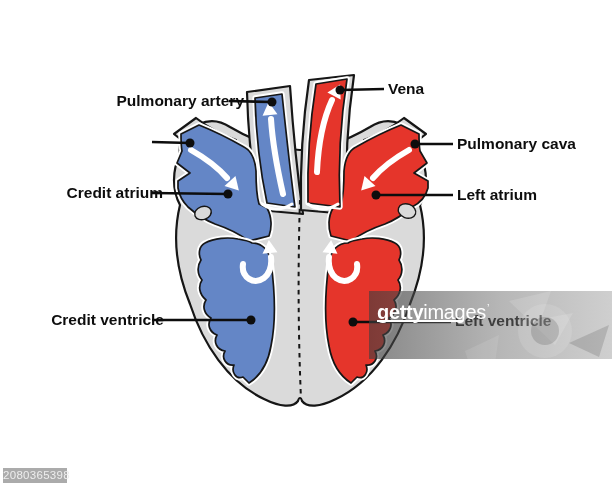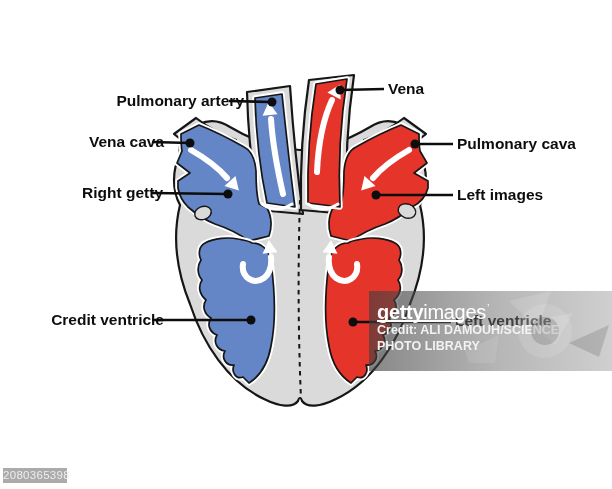--- a/index.html
+++ b/index.html
@@ -30,21 +30,21 @@
   .blue{fill:var(--blue);}
   .red{fill:var(--red);}
   .septum{fill:none;stroke:var(--outline);stroke-width:2;stroke-dasharray:4.5 4.5;}
   .flow{fill:none;stroke:#fff;stroke-width:6;stroke-linecap:round;}
   .flow-head{fill:#fff;}
   .valve{fill:none;stroke:#fff;stroke-width:3;stroke-linecap:round;}
   .leader{stroke:#0d0d0d;stroke-width:2.6;}
   .leader-dot{fill:#0d0d0d;}
   
   .watermark{
-    position:absolute;z-index:3;left:369px;top:291px;width:243px;height:80px;
+    position:absolute;z-index:3;left:369px;top:291px;width:243px;height:68px;
     background:linear-gradient(90deg,rgba(62,62,62,.62),rgba(112,112,112,.5) 55%,rgba(146,146,146,.44));
     overflow:hidden;
   }
   .watermark svg{position:absolute;left:0;top:0;}
   .wm-logo{position:absolute;left:8px;top:6px;color:#fff;font-size:20px;line-height:22px;letter-spacing:-.3px;}
   .wm-logo .bold{font-weight:bold;}
   .wm-logo .light{font-weight:normal;}
   .wm-logo .mark{font-size:11px;vertical-align:7px;margin-left:1px;}
   .wm-rule{position:absolute;left:8px;top:29px;width:86px;height:2.4px;background:#fff;}
   .wm-credit{
@@ -137,39 +137,34 @@
       <line class="leader" x1="415" y1="144" x2="453" y2="144"></line>
         <circle class="leader-dot" cx="415" cy="144" r="4.5"></circle>
       <line class="leader" x1="376" y1="195" x2="453" y2="195"></line>
         <circle class="leader-dot" cx="376" cy="195" r="4.5"></circle>
       <line class="leader" x1="353" y1="322" x2="451" y2="322"></line>
         <circle class="leader-dot" cx="353" cy="322" r="4.5"></circle>
     </g>
   </svg>
 
   <div class="lbl right-align" id="lbl-pa">Pulmonary artery</div>
-  <div class="lbl right-align" id="lbl-vc">Vena cava</div>
-  <div class="lbl right-align" id="lbl-ra">Right getty</div>
+  <div class="lbl right-align" id="lbl-ra">Credit atrium</div>
   <div class="lbl right-align" id="lbl-rv">Credit ventricle</div>
   <div class="lbl" id="lbl-ao">Vena</div>
   <div class="lbl" id="lbl-pv">Pulmonary cava</div>
-  <div class="lbl" id="lbl-la">Left images</div>
+  <div class="lbl" id="lbl-la">Left atrium</div>
   <div class="lbl" id="lbl-lv">Left ventricle</div>
 
   <div class="watermark">
     <svg width="243" height="72" viewBox="0 0 243 72">
       <polygon points="140,10 182,0 172,28 204,22 186,54" fill="#ffffff" opacity="0.14"></polygon>
       <circle cx="176" cy="40" r="27" fill="#ffffff" opacity="0.12"></circle>
       <circle cx="176" cy="40" r="14" fill="#333333" opacity="0.18"></circle>
       <polygon points="200,52 240,34 230,66" fill="#444444" opacity="0.2"></polygon>
       <polygon points="96,60 130,44 126,72 100,72" fill="#ffffff" opacity="0.1"></polygon>
     </svg>
     <div class="wm-logo"><span class="bold">getty</span><span class="light">images</span><span class="mark">’</span></div>
     <div class="wm-rule"></div>
-    <div class="wm-credit">
-      <div>Credit: ALI DAMOUH/SCIENCE</div>
-      <div>PHOTO LIBRARY</div>
-    </div>
   </div>
 
   <div class="image-id">2080365398</div>
 
 </div>
 
 </body></html>

